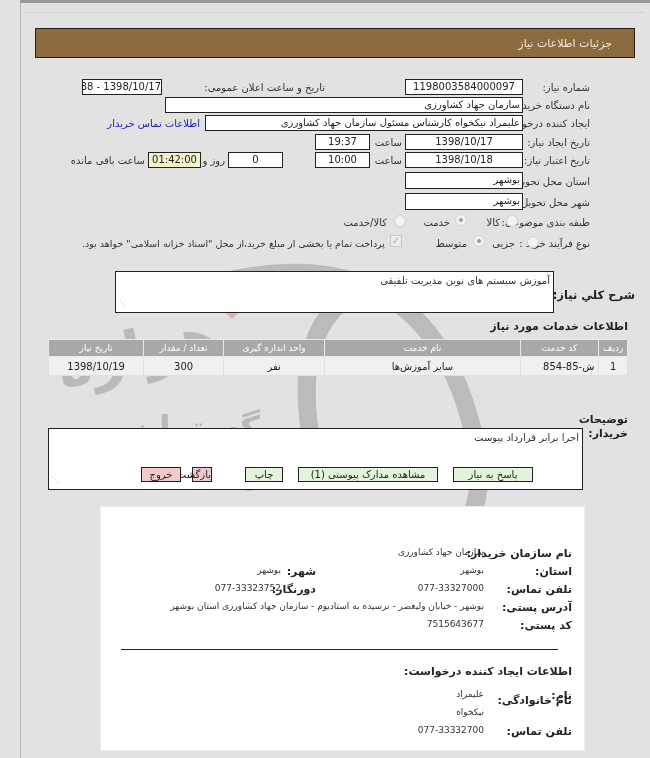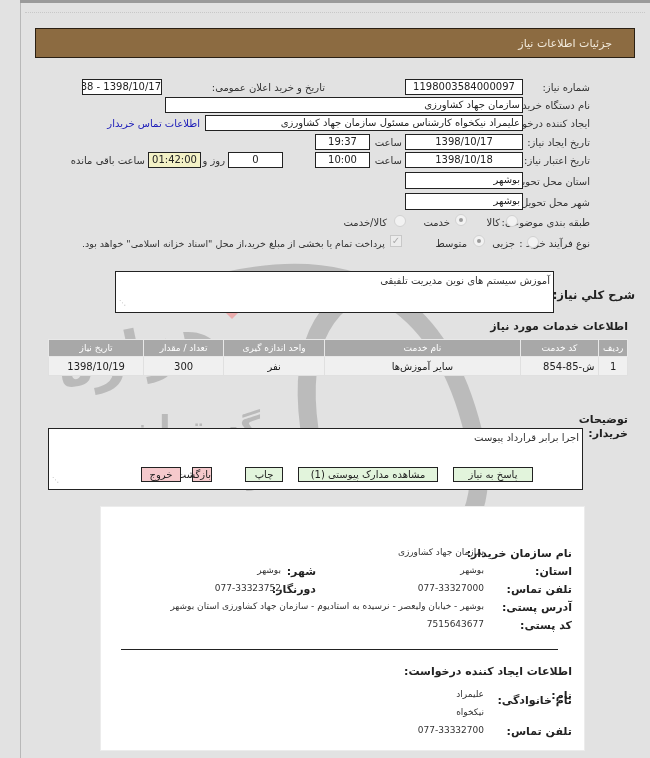--- a/index.html
+++ b/index.html
@@ -93,21 +93,21 @@
 <div class="page-frame"></div>
 <div class="top-strip"></div>
 <div class="dotted-line"></div>
 
 <div class="title-bar">
   <span>جزئیات اطلاعات نیاز</span>
 </div>
 
 <span class="lbl" style="right:60px; top:82px;">شماره نیاز:</span>
 <div class="box center" style="left:405px; top:79px; width:118px;">1198003584000097</div>
-<span class="lbl" style="right:325px; top:82px;">تاریخ و خرید اعلان عمومی:</span>
+<span class="lbl" style="right:325px; top:82px;">تاریخ و ساعت اعلان عمومی:</span>
 <div class="box center" style="left:82px; top:79px; width:80px;">1398/10/17 - 19:38</div>
 
 <span class="lbl" style="right:60px; top:100px;">نام دستگاه خریدار:</span>
 <div class="box right" style="left:165px; top:97px; width:358px;">سازمان جهاد کشاورزی</div>
 
 <span class="lbl" style="right:60px; top:118px;">ایجاد کننده درخواست:</span>
 <div class="box right" style="left:205px; top:115px; width:318px;">علیمراد نیکخواه کارشناس مسئول سازمان جهاد کشاورزی</div>
 <span class="link" style="right:450px; top:118px;">اطلاعات تماس خریدار</span>
 
 <span class="lbl" style="right:60px; top:137px;">تاریخ ایجاد نیاز:</span>

